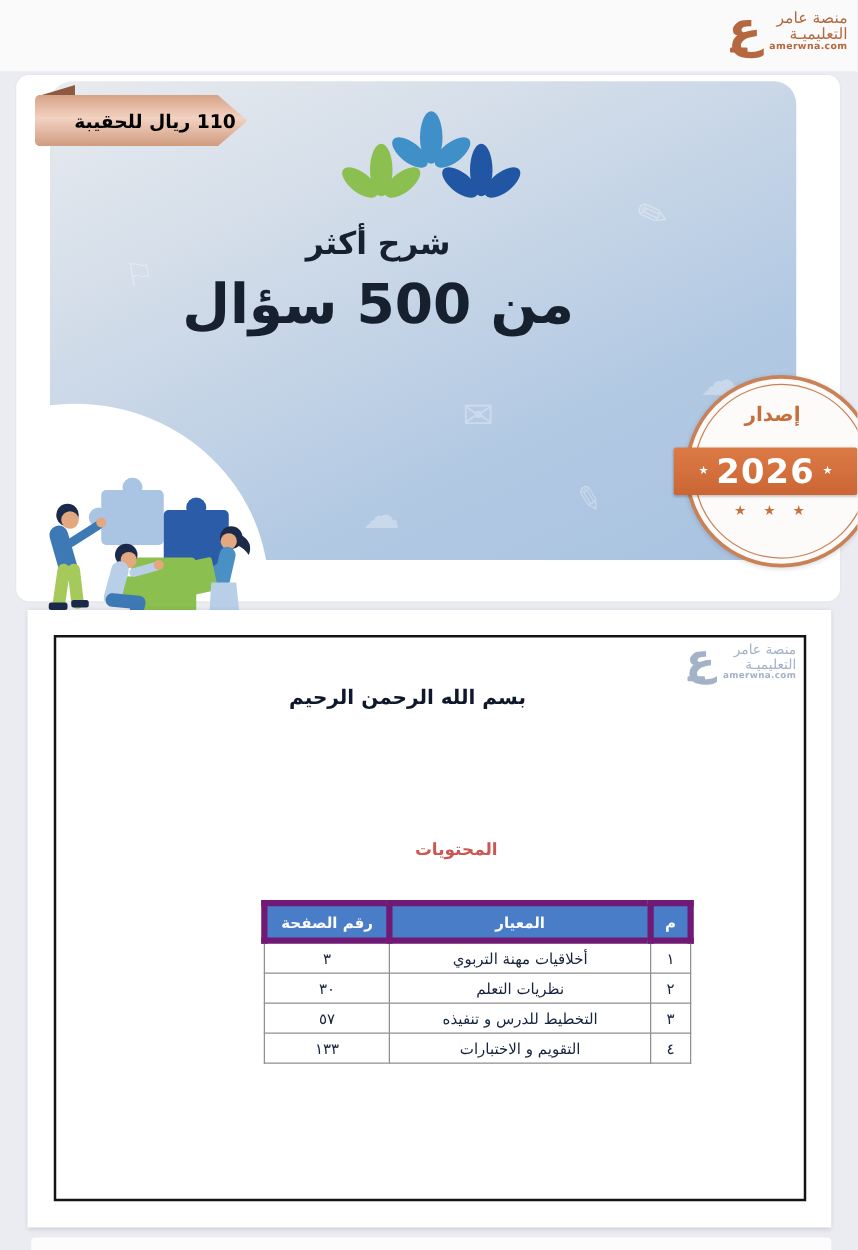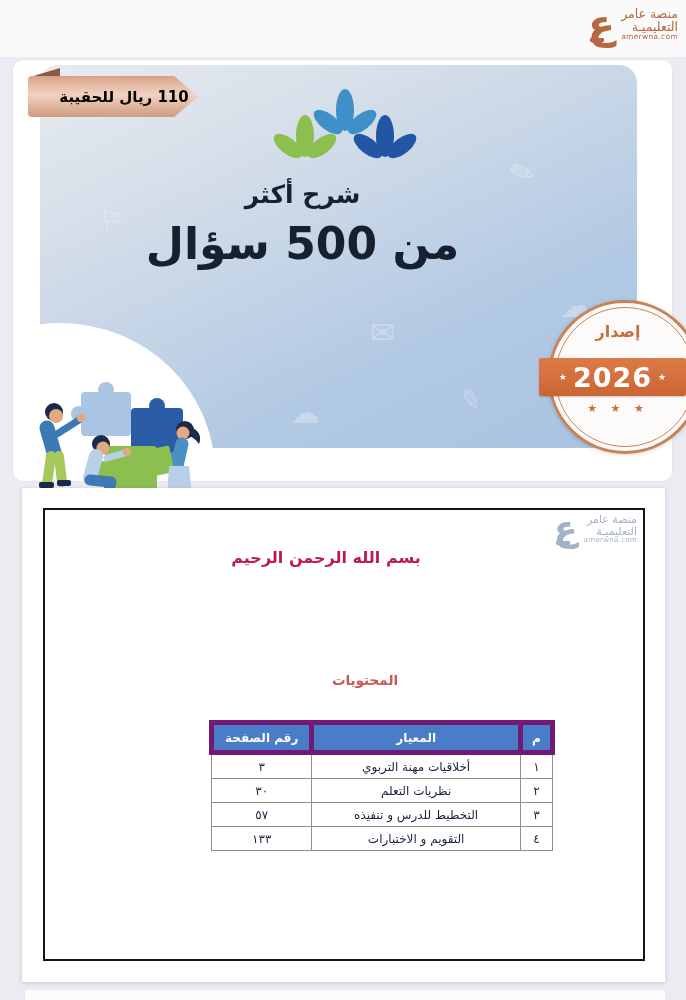--- a/index.html
+++ b/index.html
@@ -9,21 +9,21 @@
     font-family:"DejaVu Sans",sans-serif;
     -webkit-font-smoothing:antialiased;
   }
   
   .top-strip{position:absolute;left:0;top:0;width:686px;height:57px;background:#fbfafa;}
   .brand{position:absolute;display:flex;align-items:center;gap:6px;direction:ltr;}
   .brand .ain{font-weight:700;line-height:.85;position:relative;}
   .brand .ain .bar{position:absolute;left:2px;bottom:-1px;width:14px;height:4px;border-radius:1px;}
   .brand .lines{text-align:right;line-height:1.05;}
   .brand .l1,.brand .l2{font-weight:400;}
-  .brand .l3{font-weight:400;letter-spacing:.3px;}
+  .brand .l3{font-weight:700;letter-spacing:.3px;}
   .brand-top{right:8px;top:7px;}
   .brand-top .ain{font-size:40px;color:#b5683f;}
   .brand-top .ain .bar{background:#b5683f;}
   .brand-top .lines{color:#b5683f;}
   .brand-top .l1,.brand-top .l2{font-size:12.5px;}
   .brand-top .l3{font-size:7.5px;}
   
   .card{position:absolute;left:13px;top:60px;width:659px;height:421px;background:#ffffff;border-radius:10px;box-shadow:0 0 0 1px rgba(0,0,0,.02);}
   .panel{position:absolute;left:27px;top:5px;width:597px;height:383px;border-radius:18px;overflow:hidden;
     background:linear-gradient(155deg,#e8ebef 0%,#d3dde9 30%,#b2c9e3 70%,#a8c2e0 100%);}
@@ -62,21 +62,21 @@
   
   .page{position:absolute;left:22px;top:488px;width:643px;height:494px;background:#ffffff;box-shadow:0 1px 4px rgba(40,45,60,.18);}
   .frame{position:absolute;left:21px;top:20px;width:598px;height:449px;border:2.5px solid #141414;}
   .brand-doc{right:6px;top:4px;}
   .brand-doc .ain{font-size:35px;color:#a2b2c7;}
   .brand-doc .ain .bar{background:#a2b2c7;}
   .brand-doc .lines{color:#a2b2c7;}
   .brand-doc .l1,.brand-doc .l2{font-size:11px;}
   .brand-doc .l3{font-size:7px;}
   .basmala{position:absolute;left:21px;top:38px;width:520px;text-align:center;direction:rtl;
-    font-size:16px;font-weight:700;color:#be185d;}
+    font-size:16px;font-weight:700;color:#0f172a;}
   .contents-title{position:absolute;left:21px;top:162px;width:598px;text-align:center;direction:rtl;
     font-size:13.5px;font-weight:700;color:#cb5750;}
   .toc{position:absolute;left:164px;top:210px;width:346px;border-collapse:collapse;direction:rtl;
     font-size:12px;color:#16243d;}
   .toc th{background:#4a7dc8;color:#fbfcfe;font-weight:700;height:23px;border:5px solid #701a75;font-size:12px;}
   .toc td{background:#ffffff;height:21px;border:1px solid #8f8f8f;text-align:center;}
   .toc .c-num{width:27px;}
   .toc .c-crit{width:220px;}
   .toc .c-page{width:99px;}
   .next-page{position:absolute;left:25px;top:990px;width:640px;height:10px;background:#fcfcfc;border-radius:3px 3px 0 0;}

